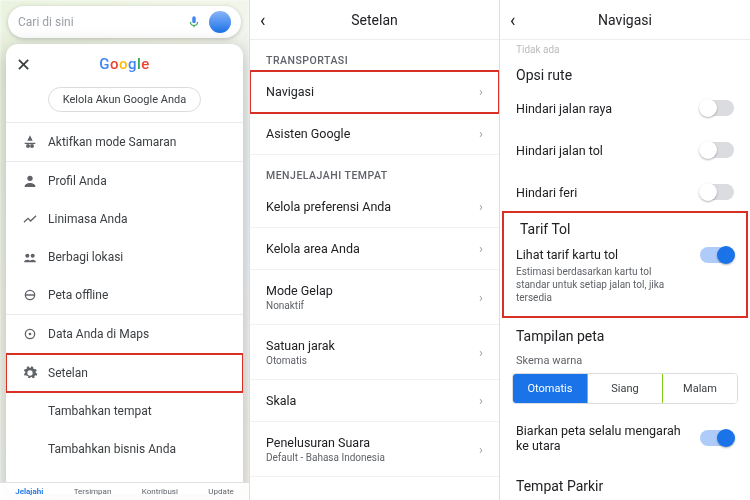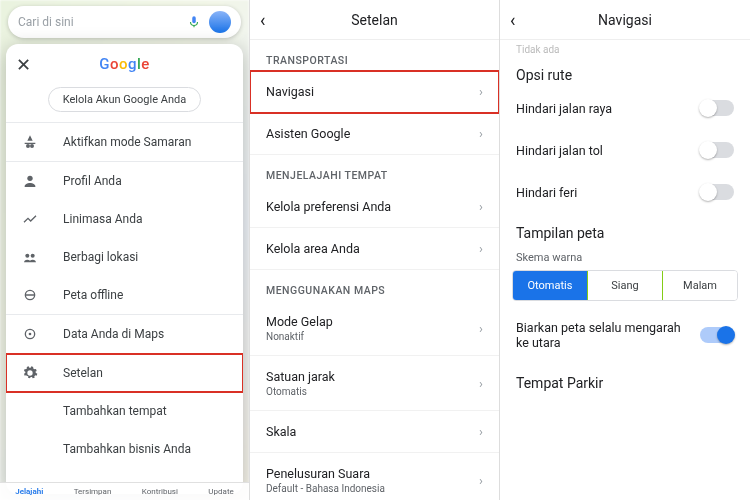--- a/index.html
+++ b/index.html
@@ -23,21 +23,21 @@
   .google-logo span:nth-child(1){color:#4285F4}.google-logo span:nth-child(2){color:#EA4335}.google-logo span:nth-child(3){color:#FBBC05}.google-logo span:nth-child(4){color:#4285F4}.google-logo span:nth-child(5){color:#34A853}.google-logo span:nth-child(6){color:#EA4335}
   .acct-row { display: flex; align-items: center; padding: 6px 14px; gap: 10px; }
   .acct-av { width: 28px; height: 28px; border-radius: 50%; background: #bdbdbd; position: relative;}
   .acct-av::after{content:"";position:absolute;bottom:-2px;right:-2px;width:12px;height:12px;background:#fff;border-radius:50%;border:1px solid #ccc}
   .acct-text { flex: 1; min-width: 0; }
   .acct-name { font-size: 12px; color: #202124; font-weight: 500; }
   .acct-mail { font-size: 10px; color: #5f6368; white-space: nowrap; overflow: hidden; text-overflow: ellipsis; }
   .chev { color: #5f6368; }
   .manage-btn { margin: 6px auto 10px; display: block; width: fit-content; border: 1px solid #dadce0; border-radius: 16px; padding: 5px 14px; font-size: 11px; color: #3c4043; background: #fff; cursor: pointer; text-align: center; }
   .divider { height: 1px; background: #e8eaed; margin: 0; }
-  .menu-item { display: flex; align-items: center; padding: 11px 16px; font-size: 12px; color: #3c4043; gap: 25px; cursor: pointer; }
+  .menu-item { display: flex; align-items: center; padding: 11px 16px; font-size: 12px; color: #3c4043; gap: 10px; cursor: pointer; }
   .menu-item.redbox { outline: 2px solid #d93025; outline-offset: -1px; }
   .mi-icon { width: 16px; height: 16px; color: #5f6368; flex-shrink: 0; display:flex;align-items:center;justify-content:center;}
   .bottom-nav { position:absolute; bottom:0; left:0; right:0; height:18px; background:rgba(255,255,255,.92); display:flex; justify-content:space-around; align-items:center; font-size:8px; color:#5f6368; border-top:1px solid #e0e0e0;margin-top:16px;}
   .bottom-nav .sel{color:#1a73e8;font-weight:600}
 
   
   .hdr { height: 40px; display: flex; align-items: center; justify-content: center; position: relative; border-bottom: 1px solid #eee; }
   .hdr .back { position: absolute; left: 10px; font-size: 18px; color: #202124; cursor: pointer; }
   .hdr-title { font-size: 14px; color: #202124; }
   .sect-label { font-size: 10.5px; color: #5f6368; letter-spacing: .5px; padding: 14px 16px 4px; font-weight: 500; }
@@ -186,21 +186,20 @@
         </div>
         <div class="sect-label">MENJELAJAHI TEMPAT</div>
         <div class="row">
           <div><span>Kelola preferensi Anda</span></div>
           <span class="chv">›</span>
         </div>
         <div class="row">
           <div><span>Kelola area Anda</span></div>
           <span class="chv">›</span>
         </div>
-        <div class="sect-label">MENGGUNAKAN MAPS</div>
         <div class="row">
           <div><span>Mode Gelap</span><span class="sub">Nonaktif</span></div>
           <span class="chv">›</span>
         </div>
         <div class="row">
           <div><span>Satuan jarak</span><span class="sub">Otomatis</span></div>
           <span class="chv">›</span>
         </div>
         <div class="row">
           <div><span>Skala</span></div>
@@ -229,20 +228,30 @@
           <div class="row nb">
             <span>Hindari jalan tol</span>
             <div class="toggle"></div>
           </div>
           <div class="row nb">
             <span>Hindari feri</span>
             <div class="toggle"></div>
           </div>
         </div>
 
+      <div class="tollbox">
+        <div class="sect-title">Tarif Tol</div>
+        <div class="toll-row">
+          <div>
+            <div class="lbl">Lihat tarif kartu tol</div>
+            <div class="desc">Estimasi berdasarkan kartu tol standar untuk setiap jalan tol, jika tersedia</div>
+          </div>
+          <div class="toggle on"></div>
+        </div>
+      </div>
 
       <div class="sect-title">Tampilan peta</div>
       <div class="subhead">Skema warna</div>
       <div class="seg">
         <button class="active">Otomatis</button>
         <button>Siang</button>
         <button>Malam</button>
       </div>
       <div class="row nb">
         <span style="max-width:180px">Biarkan peta selalu mengarah ke utara</span>

